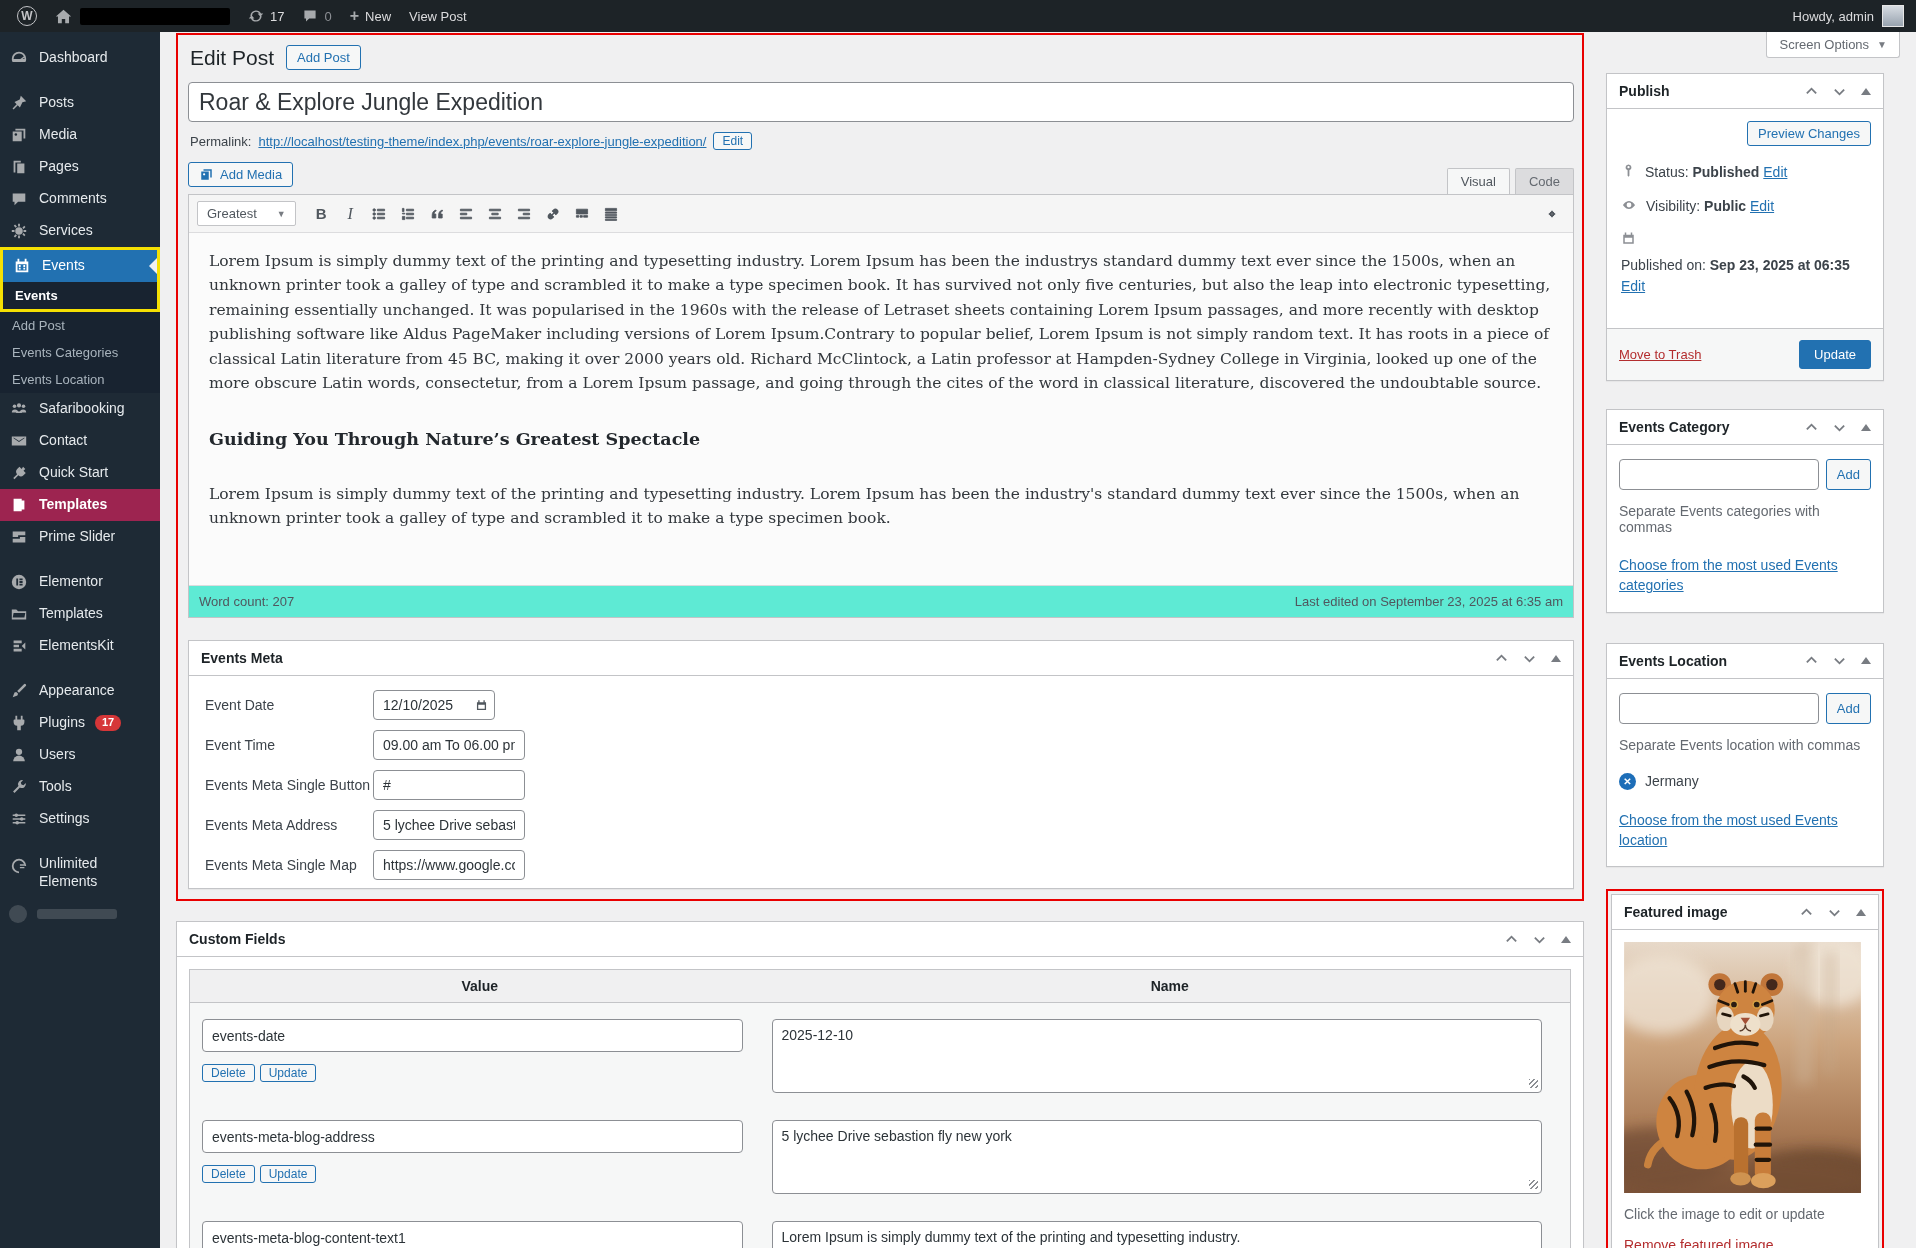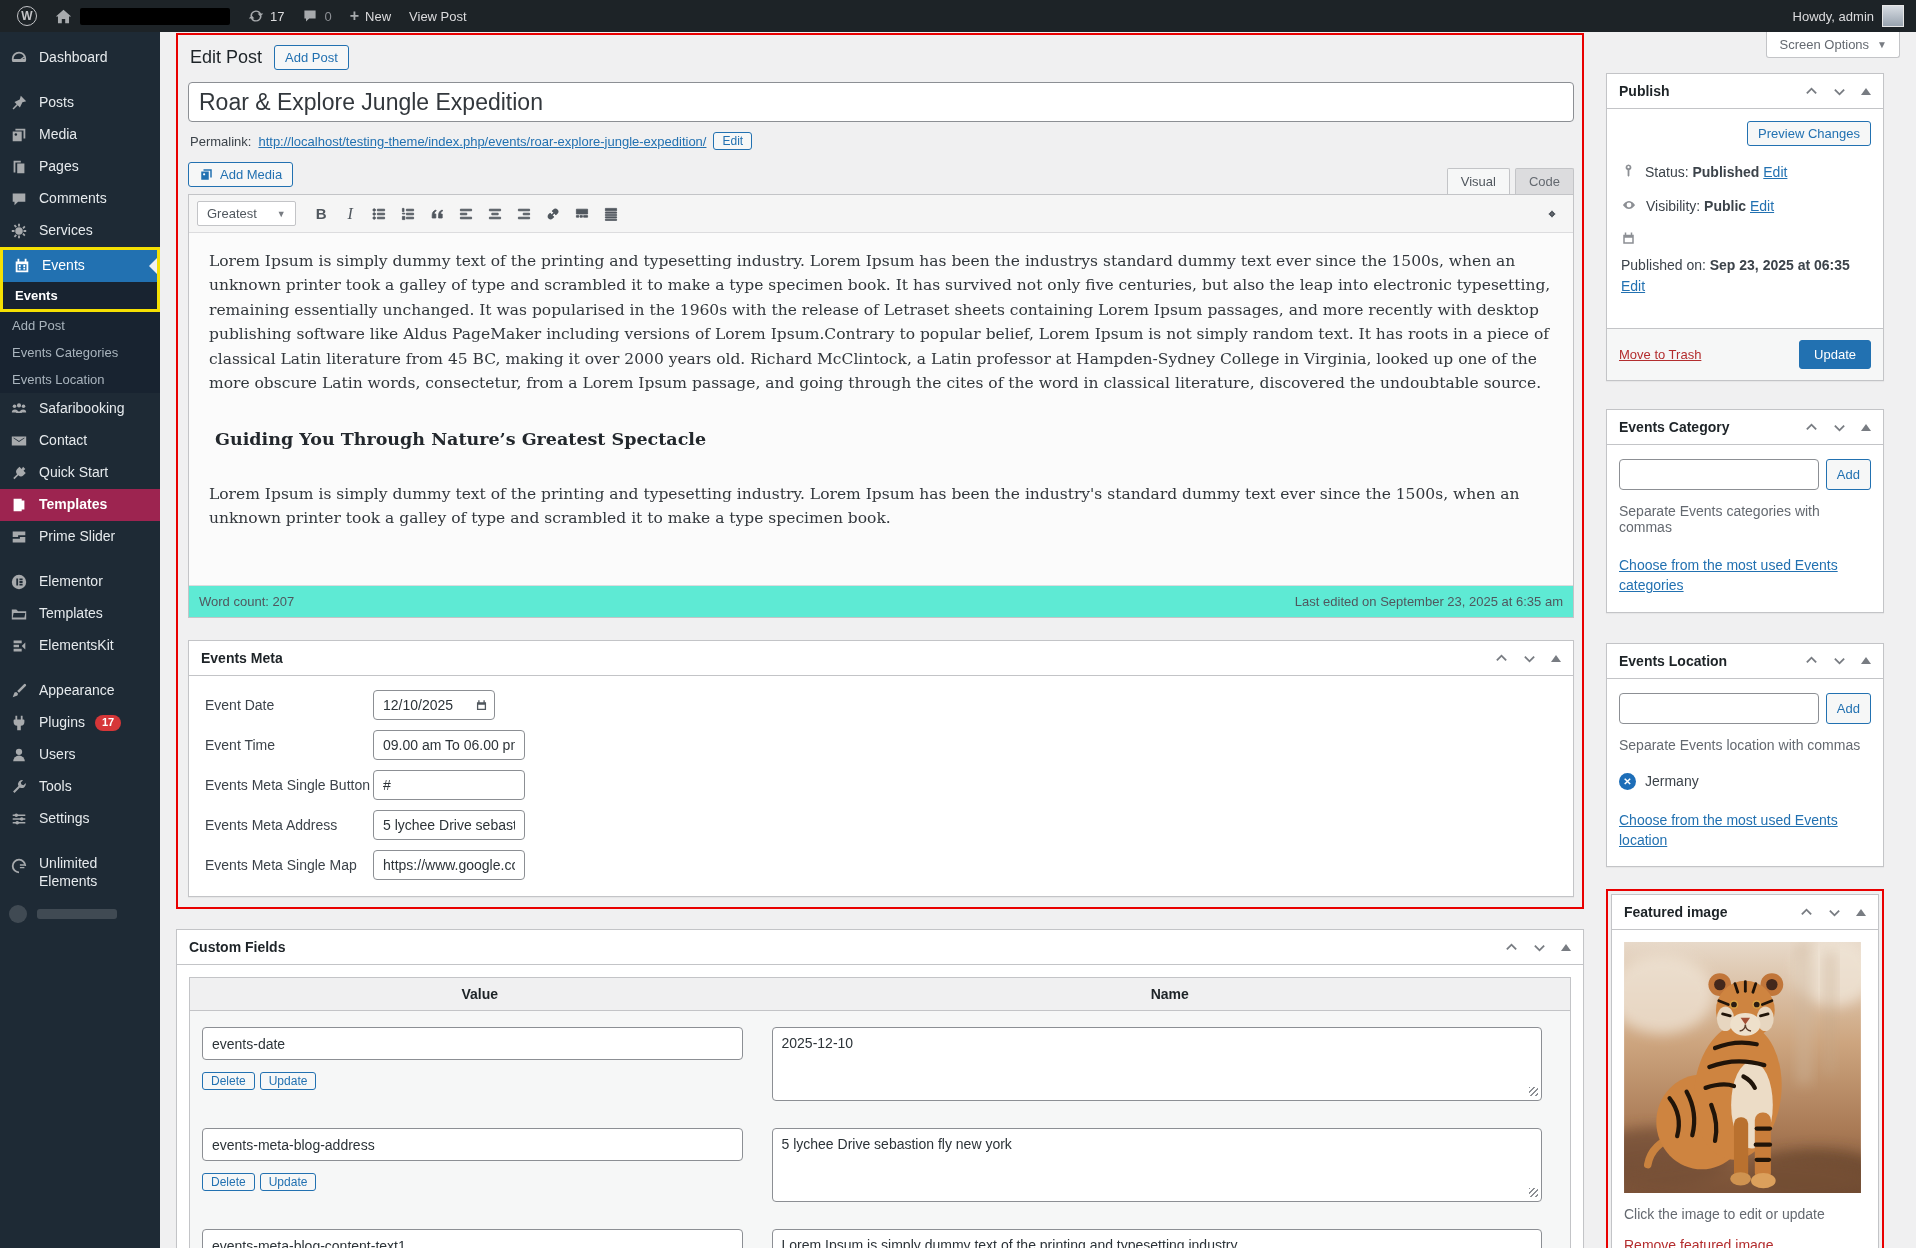--- a/index.html
+++ b/index.html
@@ -43,21 +43,21 @@
   .screen-options{position:absolute;top:0;right:16px;background:#fff;border:1px solid #c3c4c7;border-top:none;
     border-radius:0 0 3px 3px;padding:5px 12px;color:#646970;display:flex;align-items:center;gap:8px;font-size:13px}
   .so-caret{font-size:10px;color:#787c82}
   .main-col{width:1408px;flex-shrink:0}
   .side-col{width:278px;flex-shrink:0;padding-top:40px}
 
   .red-wrap{border:2px solid #e90000;padding:6px 8px 10px 10px}
   .red-wrap2{border:2px solid #e90000;padding:3px;margin-top:22px}
 
   .title-row{display:flex;align-items:center;gap:12px;margin:4px 0 12px 2px}
-  .page-title{font-size:18px;font-weight:400;color:#1d2327}
+  .page-title{font-size:21px;font-weight:400;color:#1d2327}
   .btn-outline{background:#f6f7f7;border:1px solid #2271b1;color:#2271b1;border-radius:3px;padding:4px 10px;font-size:13px;cursor:pointer;white-space:nowrap}
   .btn-xs{padding:1px 8px;font-size:12px}
   .title-input{width:100%;height:40px;border:1px solid #8c8f94;border-radius:4px;background:#fff;padding:3px 10px;
     font-size:23px;color:#32373c;font-family:"Liberation Sans",sans-serif}
   .permalink{display:flex;align-items:center;gap:7px;margin:10px 2px 12px;color:#3c434a}
   .permalink a{color:#2271b1;text-decoration:underline}
 
   .editor-head{display:flex;justify-content:space-between;align-items:flex-end;margin-top:8px}
   .tabs{display:flex}
   .tab{padding:5px 13px;border:1px solid #c3c4c7;border-bottom:none;margin-left:5px;background:#dcdcde;color:#646970;font-size:13px;cursor:pointer;border-radius:2px 2px 0 0}
@@ -67,31 +67,31 @@
   .toolbar{display:flex;align-items:center;gap:2px;padding:6px 8px;background:#f5f5f5;border-bottom:1px solid #dcdcde}
   .para-select{background:#fff;border:1px solid #c3c4c7;border-radius:2px;padding:4px 9px;display:flex;align-items:center;gap:20px;color:#50575e;cursor:pointer;margin-right:10px}
   .tb{width:27px;height:25px;display:flex;align-items:center;justify-content:center;color:#50575e;cursor:pointer;border-radius:2px;font-size:15px}
   .tb svg{width:16px;height:16px;fill:currentColor;stroke:currentColor}
   .tb-b{font-weight:800;font-size:15px}
   .tb-i{font-style:italic;font-family:"Liberation Serif",serif;font-size:16px}
   .tb-spacer{flex:1}
   .edit-area{padding:16px 20px 8px;min-height:352px;background:#fbfbfb;
     font-family:"DejaVu Serif",serif;font-size:15.5px;line-height:1.58;color:#32373c}
   .edit-area p{margin:0 0 26px}
-  .edit-area h3{font-size:17.5px;margin:30px 6px 28px;font-weight:700;color:#23282d}
+  .edit-area h3{font-size:17.5px;margin:30px 0 28px;font-weight:700;color:#23282d}
   .editor-status{display:flex;justify-content:space-between;background:#5eead4;border-top:1px solid #dcdcde;padding:8px 10px;color:#50575e}
 
   .postbox{background:#fff;border:1px solid #c3c4c7;box-shadow:0 1px 1px rgba(0,0,0,.04)}
   .pb-head{display:flex;align-items:center;justify-content:space-between;padding:9px 12px;border-bottom:1px solid #c3c4c7}
   .pb-title{font-size:14px;font-weight:700;color:#1d2327}
   .pb-controls{display:flex;gap:15px;align-items:center;color:#787c82}
   .pb-controls svg{width:13px;height:13px;stroke:#787c82;fill:none;stroke-width:2}
   .tri{width:0;height:0;border-left:5px solid transparent;border-right:5px solid transparent;border-bottom:7px solid #787c82}
 
-  .meta-rows{padding:14px 16px 16px}
+  .meta-rows{padding:14px 16px 8px}
   .meta-row{display:flex;align-items:center;margin-bottom:10px}
   .meta-label{width:168px;font-size:14px;color:#3c434a}
   .tinput{border:1px solid #8c8f94;border-radius:4px;height:30px;padding:0 9px;font-size:14px;color:#2c3338;background:#fff;font-family:"Liberation Sans",sans-serif}
   .w150{width:152px}
   .date-wrap{position:relative;display:inline-flex;align-items:center}
   .date-wrap .tinput{width:122px;padding-right:26px}
   .date-ic{position:absolute;right:7px;color:#50575e}
 
   .cf-inside{padding:12px}
   .cf-table{border:1px solid #c3c4c7;background:#f6f7f7}

